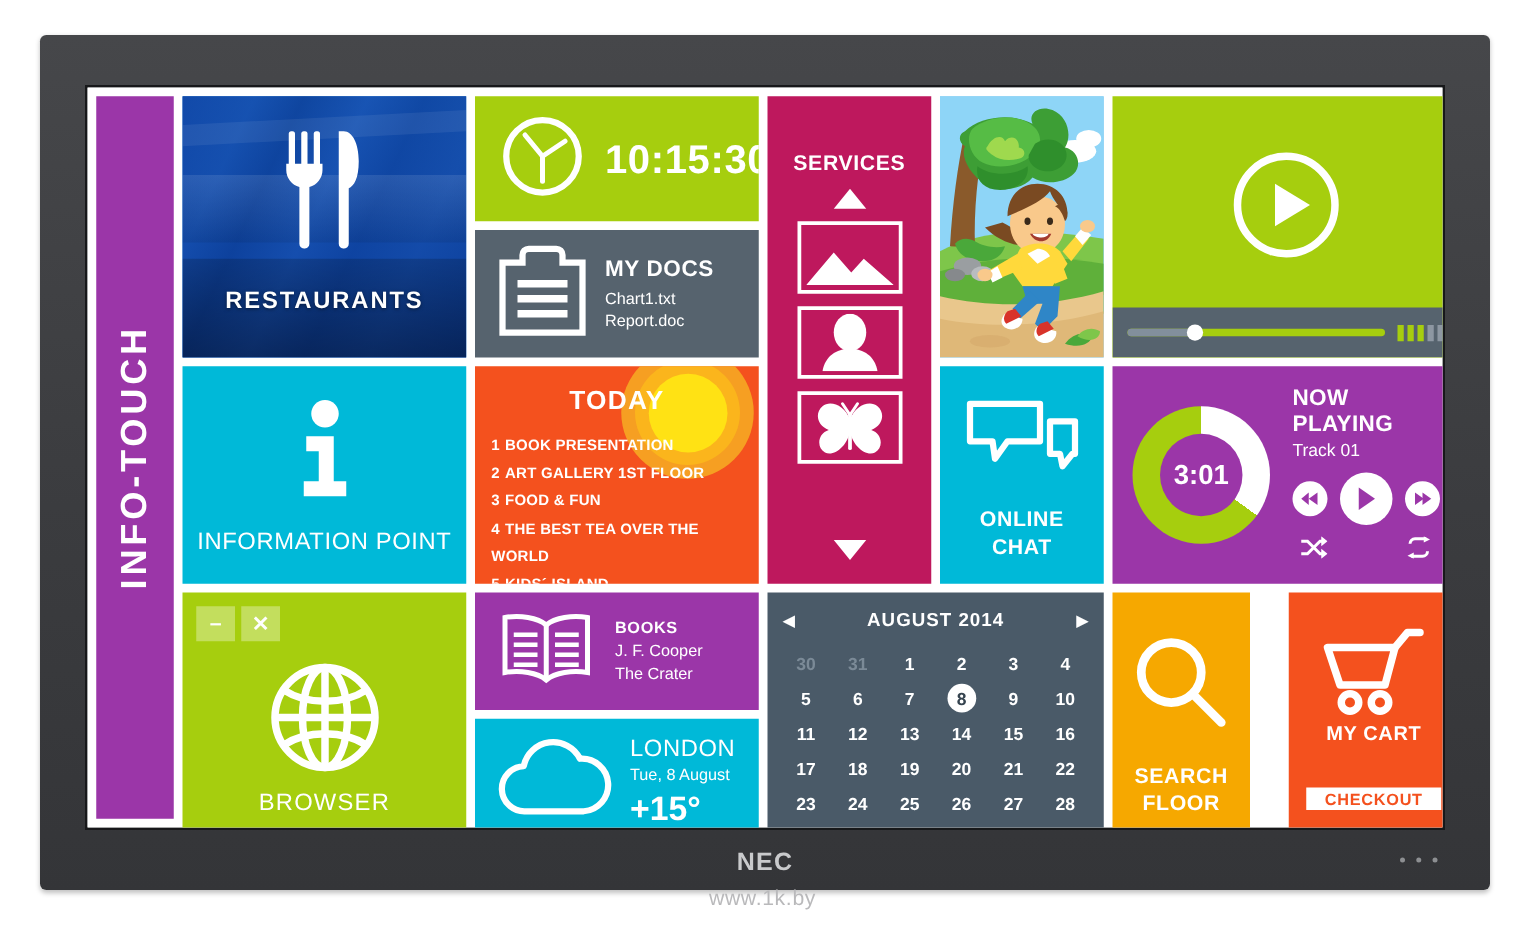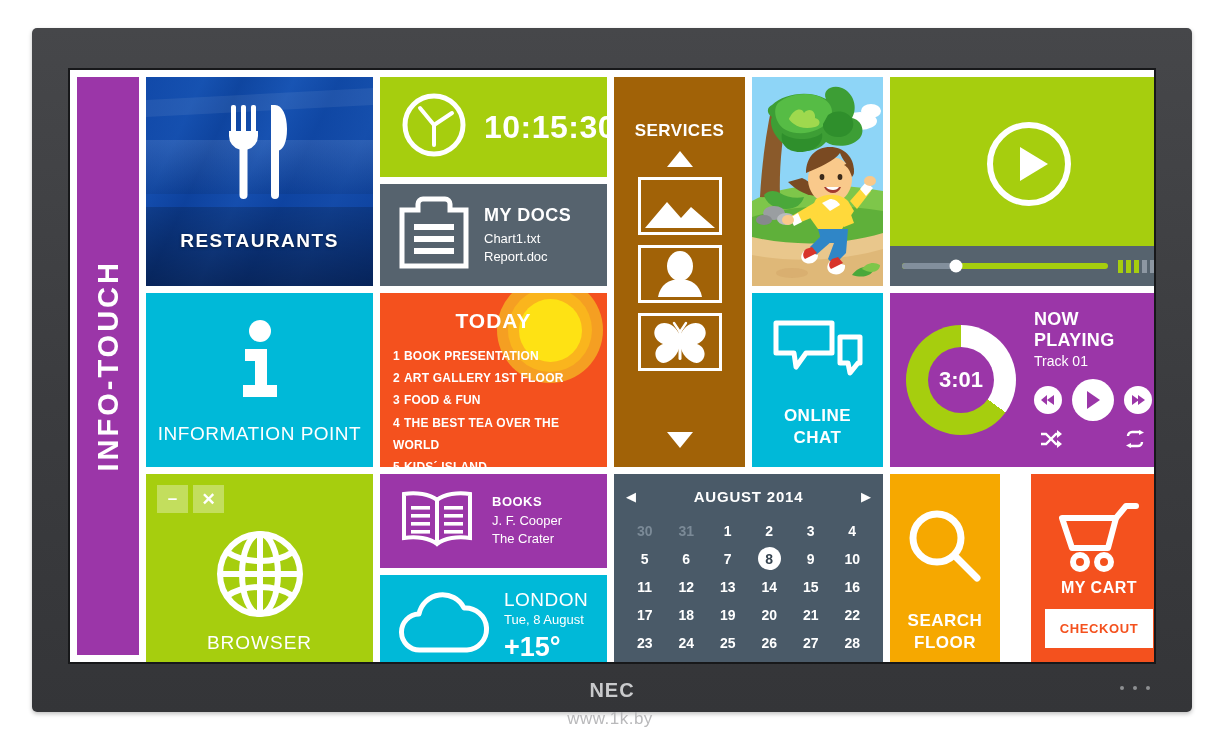--- a/index.html
+++ b/index.html
@@ -101,21 +101,21 @@
 
   
   .t-weather{grid-column:2;grid-row:3;align-self:end;background:#00b9d8;height:101px;}
   .wx-in{position:absolute;inset:0;display:flex;align-items:center;gap:14px;padding-left:16px;}
   .wx-txt{color:#fff;}
   .wx-city{font-size:19px;letter-spacing:.5px;}
   .wx-date{font-size:13px;margin-top:1px;}
   .wx-temp{font-size:27px;font-weight:bold;margin-top:5px;}
 
   
-  .t-services{grid-column:3;grid-row:1 / span 2;background:#a16207;}
+  .t-services{grid-column:3;grid-row:1 / span 2;background:#be185d;}
   .sv-title{position:absolute;left:0;right:0;top:44px;text-align:center;color:#fff;font-size:17px;
     font-weight:bold;letter-spacing:.5px;}
   .sv-arrow{position:absolute;left:0;right:0;display:flex;justify-content:center;}
   .sv-arrow.up{top:73px;}
   .sv-arrow.down{bottom:18px;}
   .sv-thumbs{position:absolute;left:0;right:0;top:100px;display:flex;flex-direction:column;
     align-items:center;gap:10px;}
   .sv-thumb{width:84px;height:58px;border:3px solid #fff;box-sizing:border-box;
     display:flex;align-items:center;justify-content:center;overflow:hidden;position:relative;}
 
@@ -176,21 +176,21 @@
   .t-search{grid-column:5;grid-row:3;background:#f6a800;width:110px;}
   .sr-ico{position:absolute;left:0;right:0;top:32px;display:flex;justify-content:center;}
   .sr-lbl{position:absolute;left:0;right:0;bottom:22px;text-align:center;color:#fff;font-size:17px;
     font-weight:bold;line-height:1.3;letter-spacing:.5px;}
 
   
   .t-cart{grid-column:5;grid-row:3;justify-self:end;background:#f4511e;width:136px;}
   .ct-ico{position:absolute;left:0;right:0;top:28px;display:flex;justify-content:center;}
   .ct-lbl{position:absolute;left:0;right:0;top:105px;text-align:center;color:#fff;font-size:16px;
     font-weight:bold;letter-spacing:.5px;}
-  .ct-btn{position:absolute;left:14px;right:14px;bottom:28px;height:39px;background:#fff;
+  .ct-btn{position:absolute;left:14px;right:14px;bottom:28px;height:18px;background:#fff;
     display:flex;align-items:center;justify-content:center;color:#f4511e;font-size:13px;
     font-weight:bold;letter-spacing:.6px;}
 </style>
 </head>
 <body>
 
 <div id="root">
 
   <div class="monitor">
     <div class="screen">

